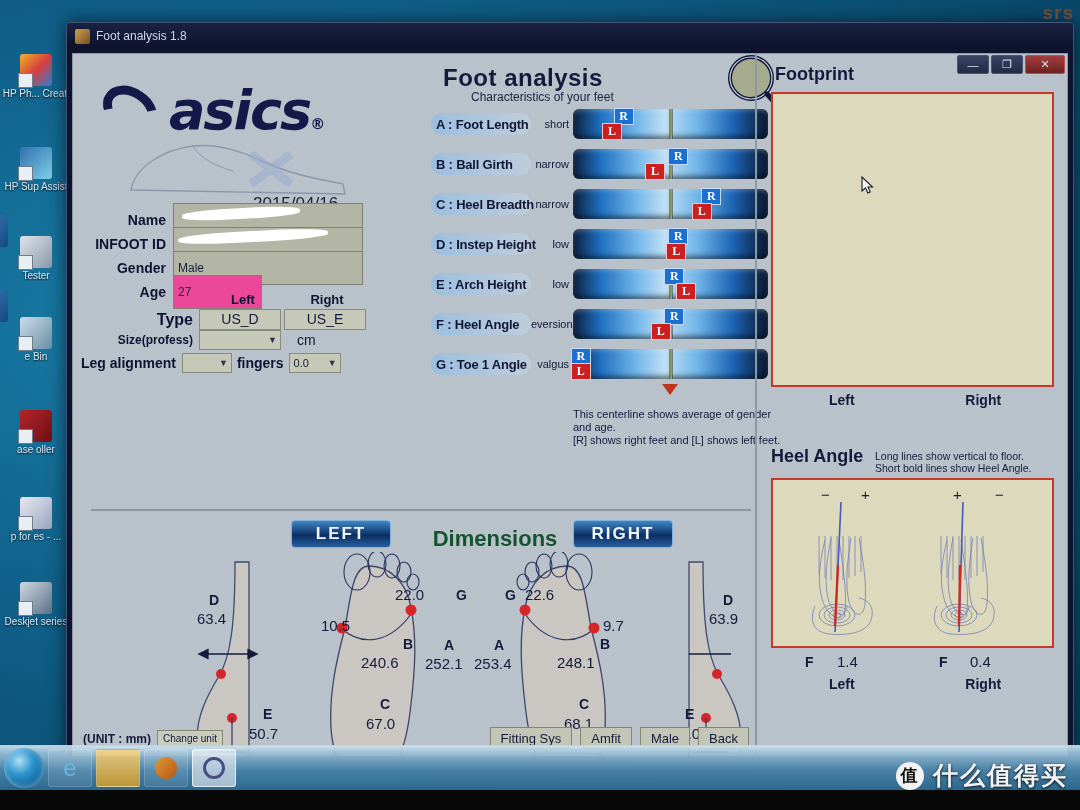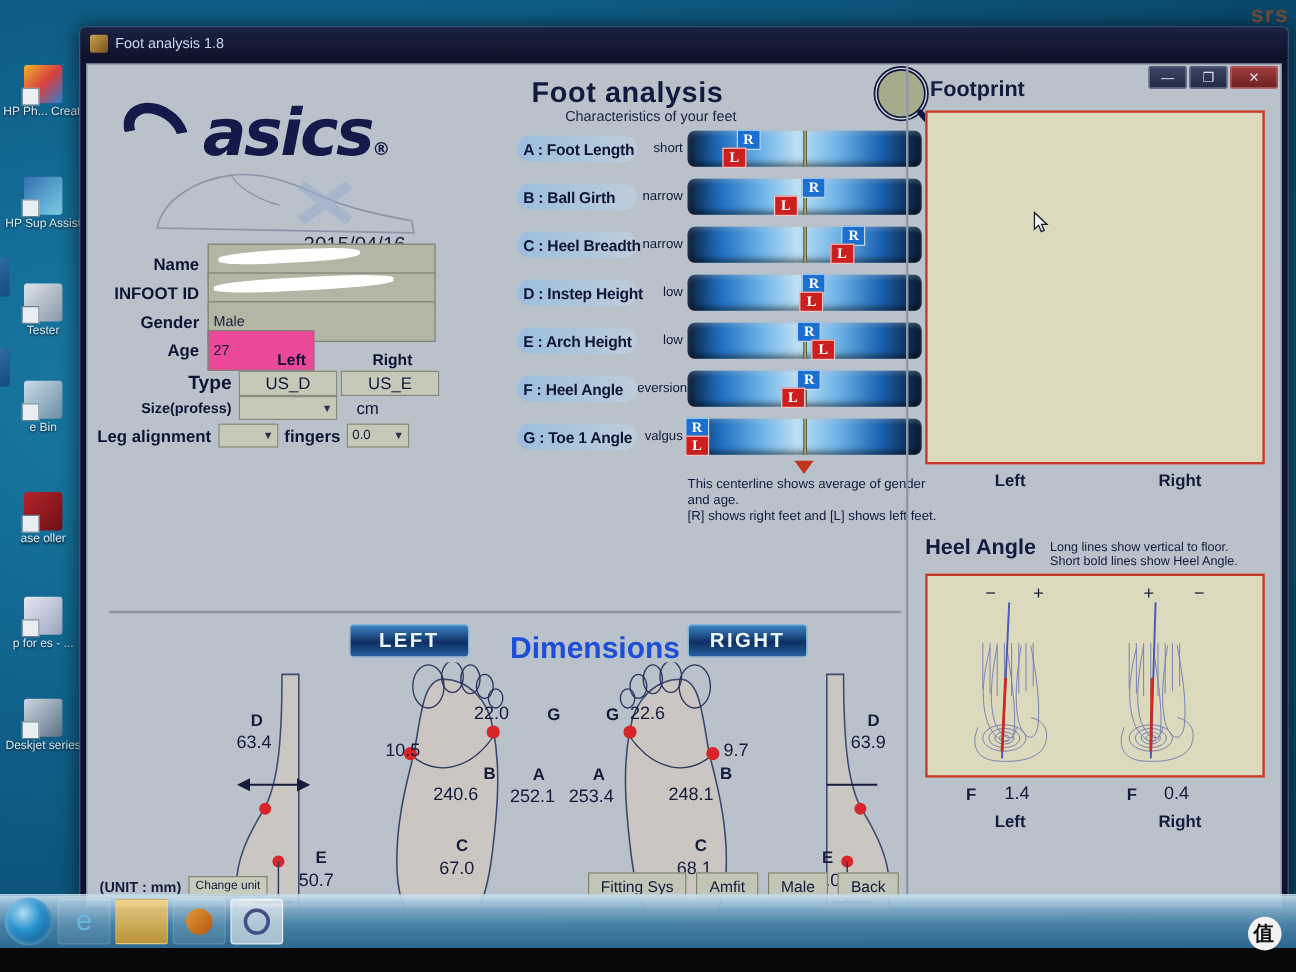--- a/index.html
+++ b/index.html
@@ -214,35 +214,35 @@
     font-family:"Liberation Serif", serif;
     transform:translateX(-50%);
   }
   .mk.r{ background:#1b6fd0; top:-1px; }
   .mk.l{ background:#cc2020; top:14px; }
   #center-arrow{
     position:absolute; left:50%; transform:translateX(-50%);
     width:0;height:0;border-left:8px solid transparent;border-right:8px solid transparent;
     border-top:11px solid #c0341c;
   }
-  #bars-note{ font-size:11px; color:#131a3d; line-height:13px; margin-top:2px; }
+  #bars-note{ font-size:11px; color:#131a3d; line-height:13px; margin-top:12px; }
   
   #hr1{ position:absolute; left:18px; top:455px; width:660px; height:2px; background:#6b7280; opacity:.55;}
   
   #dims{ position:absolute; left:0; top:460px; right:0; bottom:0; }
   .side-badge{
     position:absolute; width:100px; height:28px; border-radius:4px;
     background:linear-gradient(to bottom,#3e86c4,#0d2f63 55%, #265f9e);
     border:1px solid #7fb3dd;
     color:#eef5fb; font-size:17px; font-weight:bold; letter-spacing:2px;
     text-align:center; line-height:26px;
   }
   #dim-title{
-    position:absolute; left:352px; top:12px; width:140px; text-align:left;
-    font-size:25px; font-weight:bold; color:#1d4ed8;
+    position:absolute; left:352px; top:12px; width:140px; text-align:center;
+    font-size:22px; font-weight:bold; color:#14532d;
   }
   .footsvg{ position:absolute; }
   .dimnum{
     position:absolute; font-size:15px; color:#141b3b;
     font-family:"Liberation Sans",sans-serif;
   }
   .dimkey{
     position:absolute; font-size:14px; font-weight:bold; color:#141b3b;
   }
   #unitbar{ position:absolute; left:10px; bottom:8px; display:flex; align-items:center; gap:6px;}
@@ -691,13 +691,14 @@
   <div class="tb-btn active">
     <span style="display:inline-block;width:22px;height:22px;border-radius:50%;
                  border:3px solid #4a4f86;"></span>
   </div>
   <div id="tray"></div>
 </div>
 <div id="bottom-black"></div>
 
 <div id="watermark">
   <span class="wm-badge">值</span>
+  <span>什么值得买</span>
 </div>
 
 </body></html>

